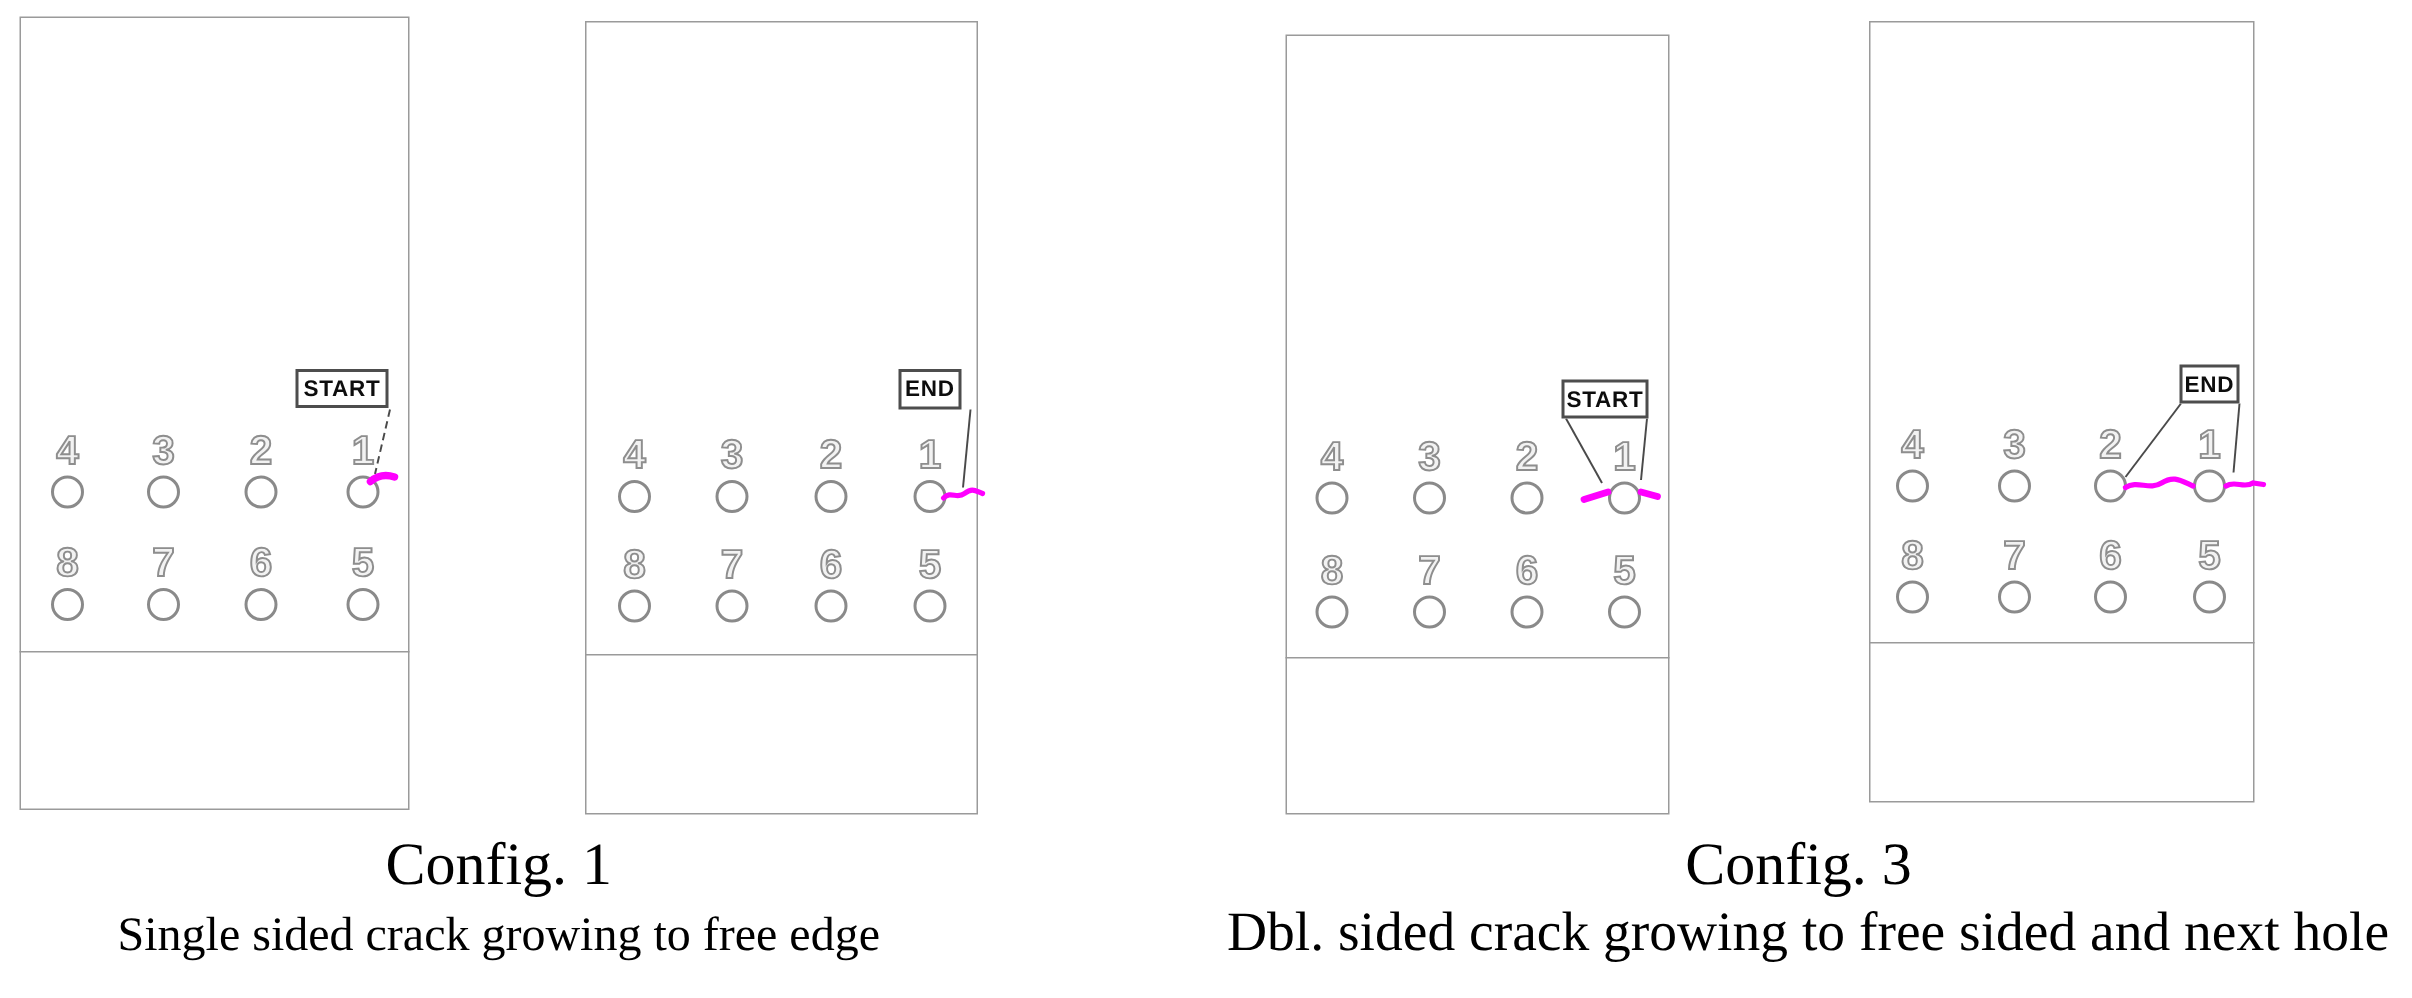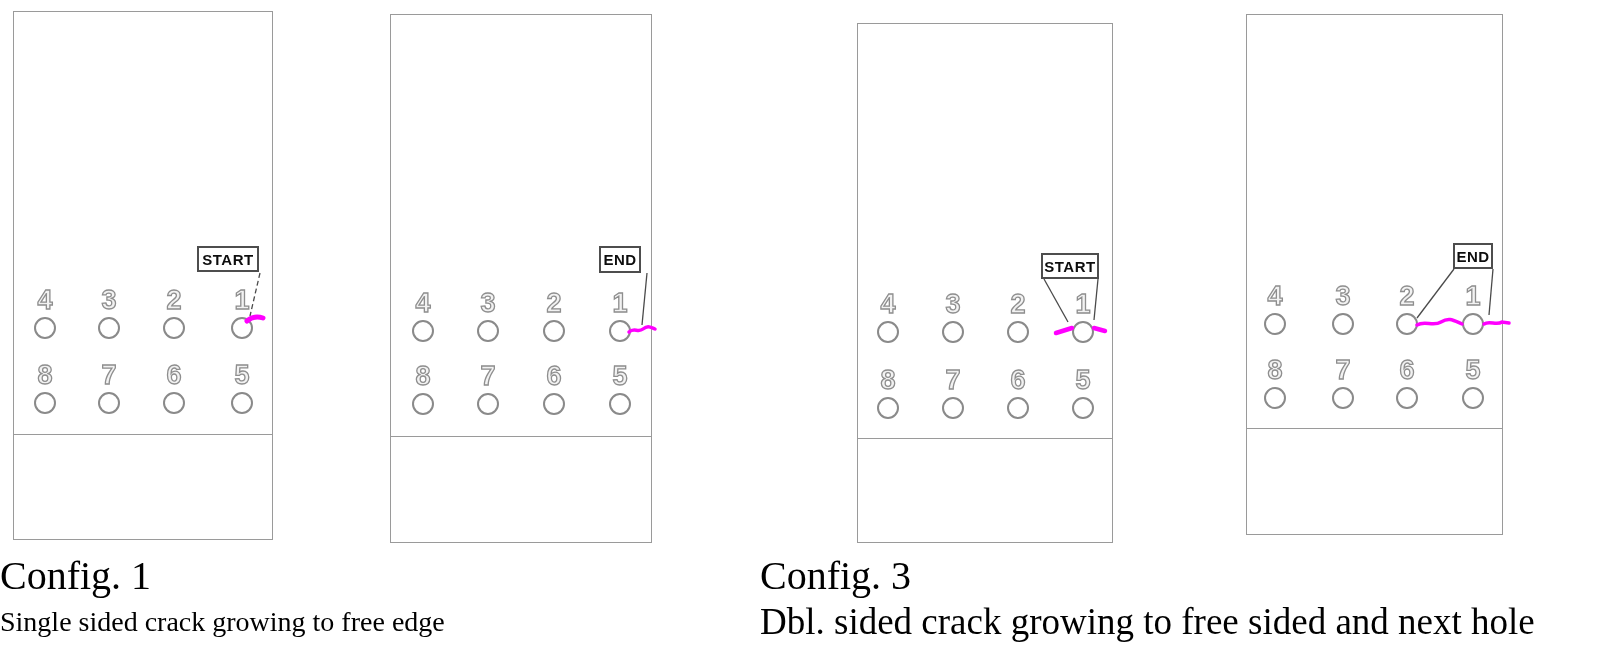--- a/index.html
+++ b/index.html
@@ -20,23 +20,23 @@
     color:#f2f2f2;-webkit-text-stroke:1.3px #8e8e8e;
   }
   .overlay{position:absolute;left:0;top:0;overflow:visible;pointer-events:none}
   .leader{fill:none;stroke-width:1.3px}
   .crack{fill:none;stroke-linecap:round}
   .marker{
     position:absolute;border:2px solid #4d4d4d;background:#ffffff;box-sizing:border-box;
     display:flex;align-items:center;justify-content:center;
     font-weight:bold;font-size:15px;color:#0d0d0d;letter-spacing:.5px;
   }
-  .caption{position:absolute;text-align:left;font-family:"Liberation Serif",serif;color:#000}
+  .caption{position:absolute;text-align:center;font-family:"Liberation Serif",serif;color:#000}
   .caption .title{font-size:40px;line-height:46px}
-  .caption .subtitle{font-size:28px;line-height:46px;white-space:nowrap}
+  .caption .subtitle{font-size:32px;line-height:46px;white-space:nowrap}
   .caption.c2 .subtitle{font-size:37px}
 </style>
 </head>
 <body>
 
 <div class="stage">
 
   <section class="panel" style="left:13px;top:11px;width:260px;height:529px">
     <div class="divider" style="top:422px"></div>
 
@@ -163,18 +163,18 @@
     <div class="marker" style="left:206px;top:228px;width:40px;height:26px">
       <span>END</span>
     </div>
   </section>
 
   <div class="caption c1" style="left:0px;top:553px;width:665px">
     <div class="title">Config. 1</div>
     <div class="subtitle">Single sided crack growing to free edge</div>
   </div>
 
-  <div class="caption c2" style="left:760px;top:553px;width:762px">
+  <div class="caption c2" style="left:818px;top:553px;width:762px">
     <div class="title">Config. 3</div>
     <div class="subtitle">Dbl. sided crack growing to free sided and next hole</div>
   </div>
 
 </div>
 
 </body></html>

